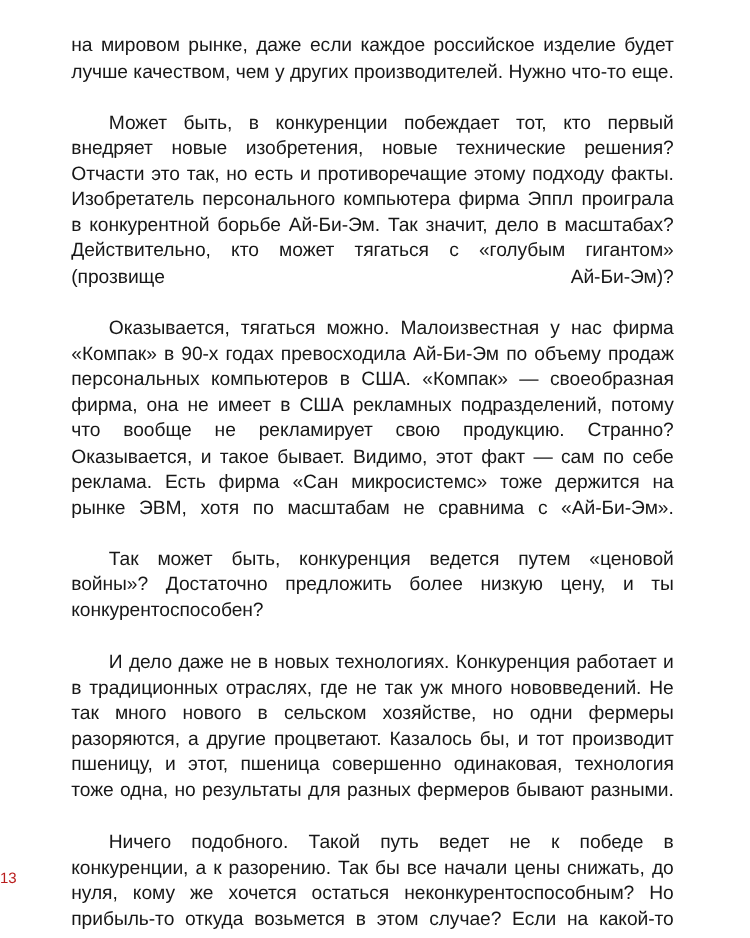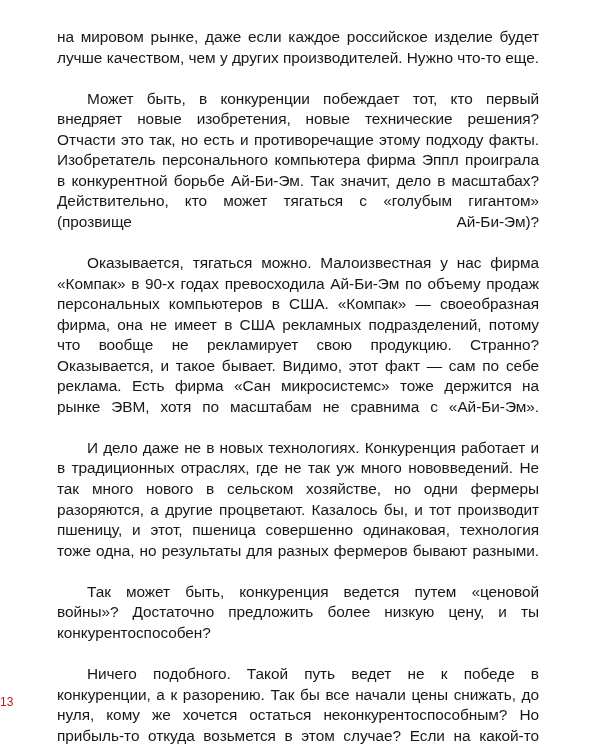--- a/index.html
+++ b/index.html
@@ -60,21 +60,21 @@
 </style>
 </head>
 <body>
 
 <div class="page">
 
   <div class="text-block">
     <p class="para no-indent">на мировом рынке, даже если каждое российское изделие будет лучше качеством, чем у других производителей. Нужно что-то еще.</p>
     <p class="para">Может быть, в конкуренции побеждает тот, кто первый внедряет новые изобретения, новые технические решения? Отчасти это так, но есть и противоречащие этому подходу факты. Изобретатель персонального компьютера фирма Эппл проиграла в конкурентной борьбе Ай-Би-Эм. Так значит, дело в масштабах? Действительно, кто может тягаться с «голубым гигантом» (прозвище Ай-Би-Эм)?</p>
     <p class="para">Оказывается, тягаться можно. Малоизвестная у нас фирма «Компак» в 90-х годах превосходила Ай-Би-Эм по объему продаж персональных компьютеров в США. «Компак» — своеобразная фирма, она не имеет в США рекламных подразделений, потому что вообще не рекламирует свою продукцию. Странно? Оказывается, и такое бывает. Видимо, этот факт — сам по себе реклама. Есть фирма «Сан микросистемс» тоже держится на рынке ЭВМ, хотя по масштабам не сравнима с «Ай-Би-Эм».</p>
+    <p class="para">Так может быть, конкуренция ведется путем «ценовой войны»? Достаточно предложить более низкую цену, и ты конкурентоспособен?</p>
     <p class="para">И дело даже не в новых технологиях. Конкуренция работает и в традиционных отраслях, где не так уж много нововведений. Не так много нового в сельском хозяйстве, но одни фермеры разоряются, а другие процветают. Казалось бы, и тот производит пшеницу, и этот, пшеница совершенно одинаковая, технология тоже одна, но результаты для разных фермеров бывают разными.</p>
-    <p class="para">Так может быть, конкуренция ведется путем «ценовой войны»? Достаточно предложить более низкую цену, и ты конкурентоспособен?</p>
     <p class="para">Ничего подобного. Такой путь ведет не к победе в конкуренции, а к разорению. Так бы все начали цены снижать, до нуля, кому же хочется остаться неконкурентоспособным? Но прибыль-то откуда возьмется в этом случае? Если на какой-то товар снижается цена, то цену снижают все производители этого товара.</p>
 
   </div>
 
   <div class="page-number">13</div>
 
 </div>
 
 </body></html>

